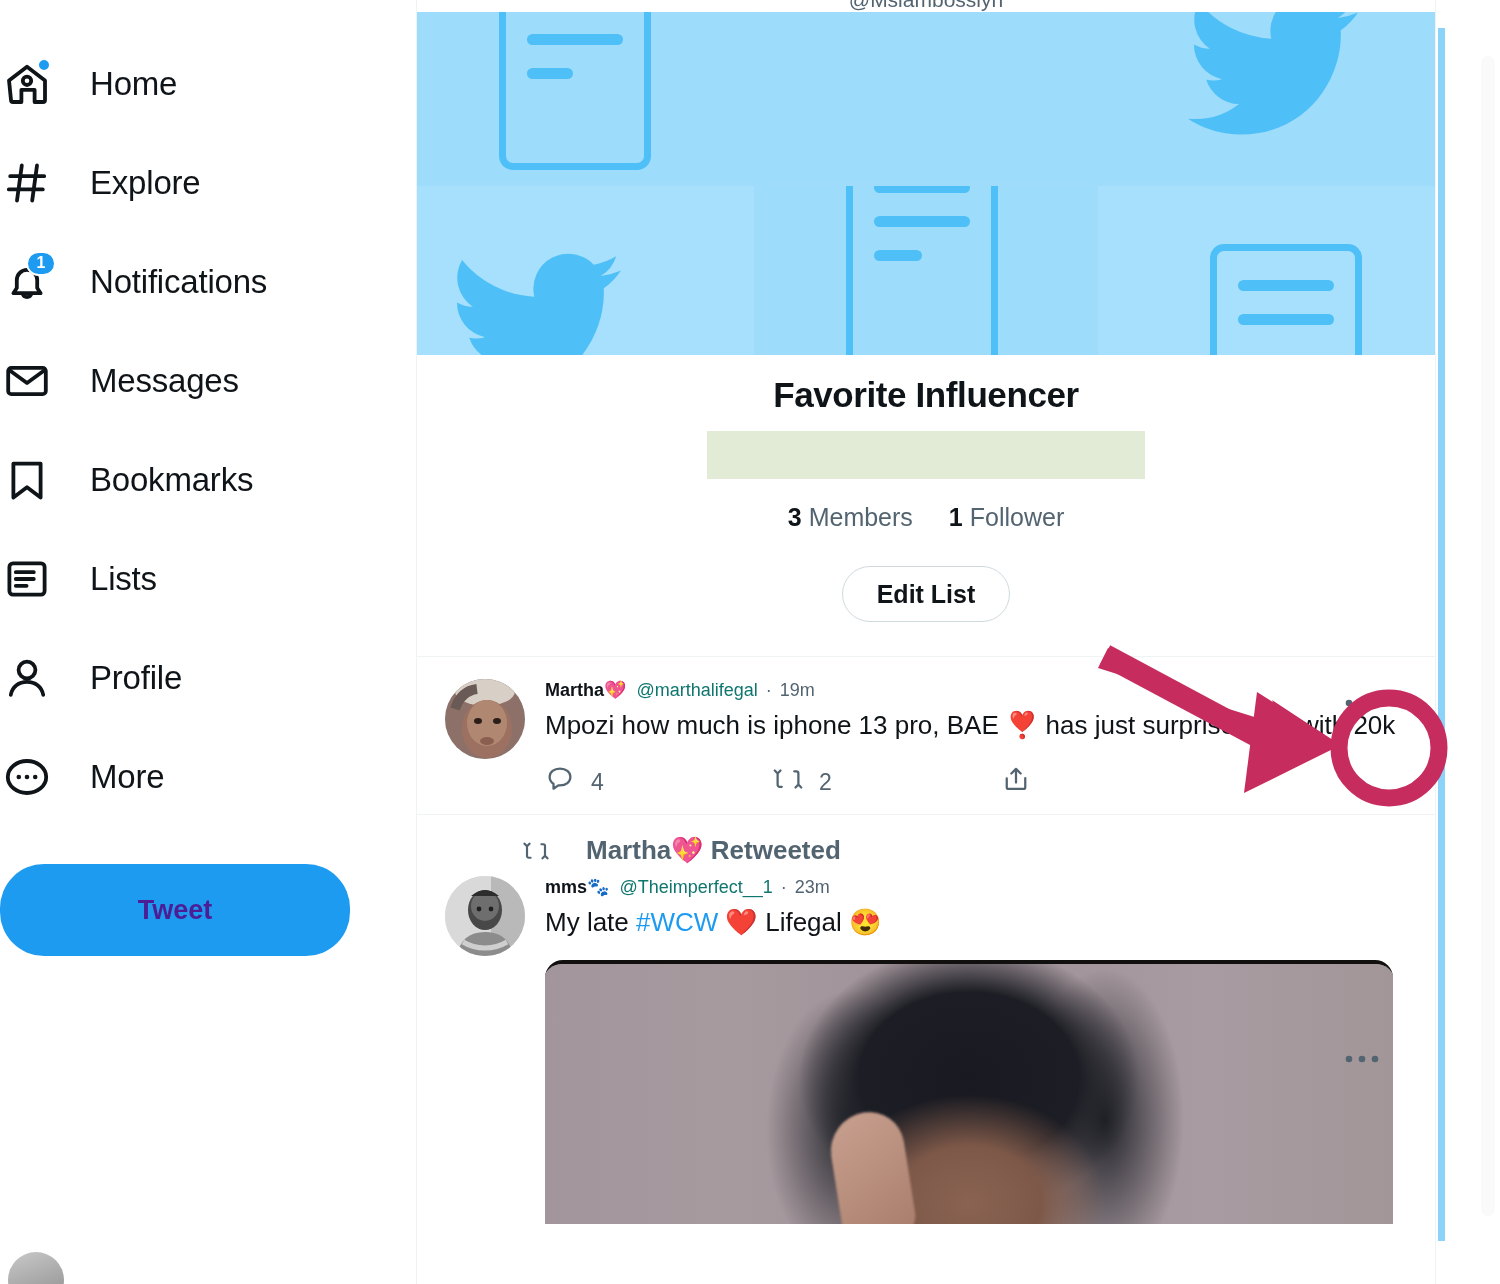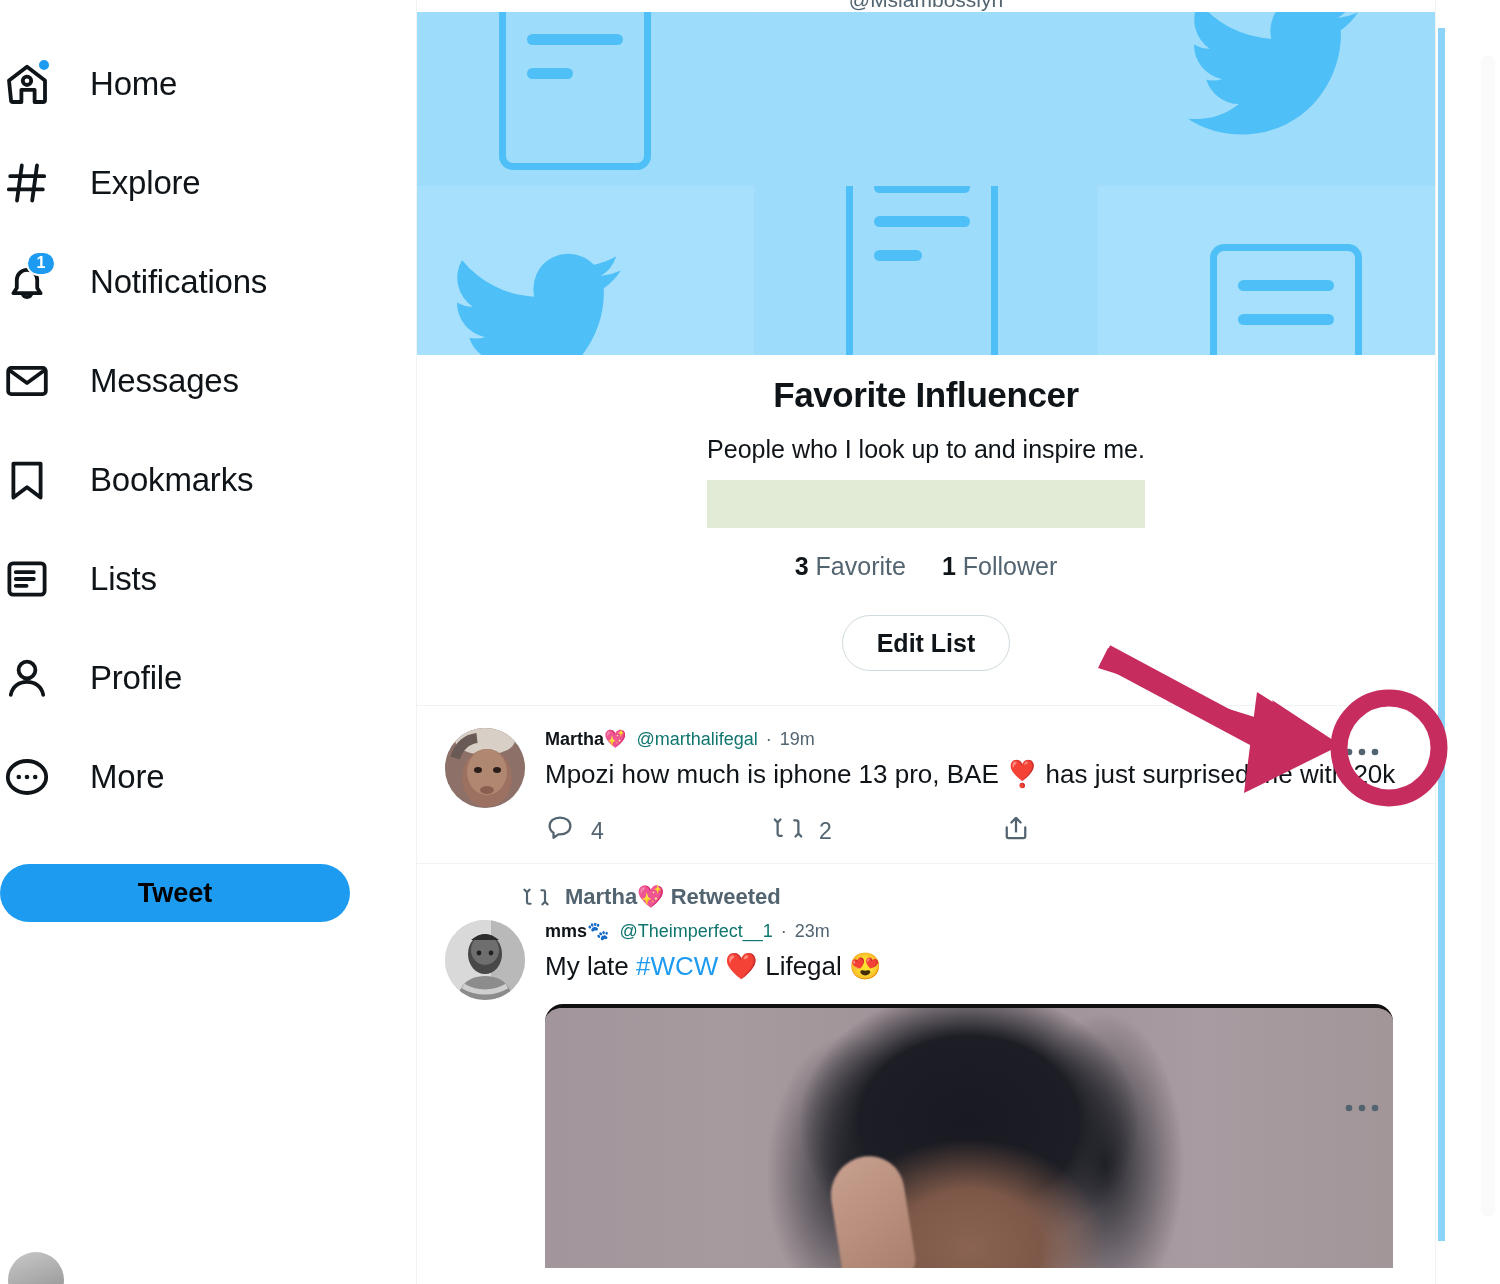--- a/index.html
+++ b/index.html
@@ -58,24 +58,24 @@
     background: #1d9bf0;
     color: #fff;
     font-size: 16px;
     font-weight: 700;
     display: flex; align-items: center; justify-content: center;
     border: 2px solid #fff;
     padding: 0 5px;
   }
   .tweet-btn {
     margin: 38px 0 0 0;
-    width: 350px; height: 58px;
+    width: 350px; height: 92px;
     border-radius: 44px;
     background: #1d9bf0;
-    color: #000000;
+    color: #4c1d95;
     font-size: 27px;
     font-weight: 700;
     border: none;
     cursor: pointer;
     display: flex; align-items: center; justify-content: center;
     box-shadow: 0 0 0 rgba(0,0,0,0);
     text-align: right;
   }
   .sidebar-avatar {
     position: absolute;
@@ -223,21 +223,21 @@
   .more-dots {
     position: absolute;
     top: 26px; right: 46px;
     width: 54px; height: 40px;
     display: flex; align-items: center; justify-content: center;
     cursor: pointer;
   }
   .retweet-banner {
     display: flex; align-items: center;
     padding: 20px 0 0 78px;
-    font-size: 22px; font-weight: 700; color: #536471;
+    font-size: 26px; font-weight: 700; color: #536471; gap: 21px;
   }
   .retweet-banner .rt-icon { margin-right: 16px; display: flex; }
   .media {
     margin-top: 20px;
     width: 848px;
     height: 264px;
     border-radius: 18px 18px 0 0;
     overflow: hidden;
     position: relative;
     background: #9e9298;
@@ -412,25 +412,24 @@
         <div class="b-cell alt">
           <div class="b-doc" style="left:112px;top:58px;width:152px;height:200px;"></div>
           <div class="b-line" style="left:140px;top:94px;width:96px;"></div>
           <div class="b-line" style="left:140px;top:128px;width:96px;"></div>
         </div>
       </div>
     </div>
 
     <section class="list-header">
       <h1 class="list-title">Favorite Influencer</h1>
-      <p class="list-desc">People who I look up to and inspire me.</p>
       <div class="green-box"></div>
       <div class="stats">
         <div>
-          <span class="num">3</span><span class="lbl">Favorite</span>
+          <span class="num">3</span><span class="lbl">Members</span>
         </div>
         <div>
           <span class="num">1</span><span class="lbl">Follower</span>
         </div>
       </div>
       <div class="edit-wrap">
         <button class="edit-btn">Edit List</button>
       </div>
     </section>
 

